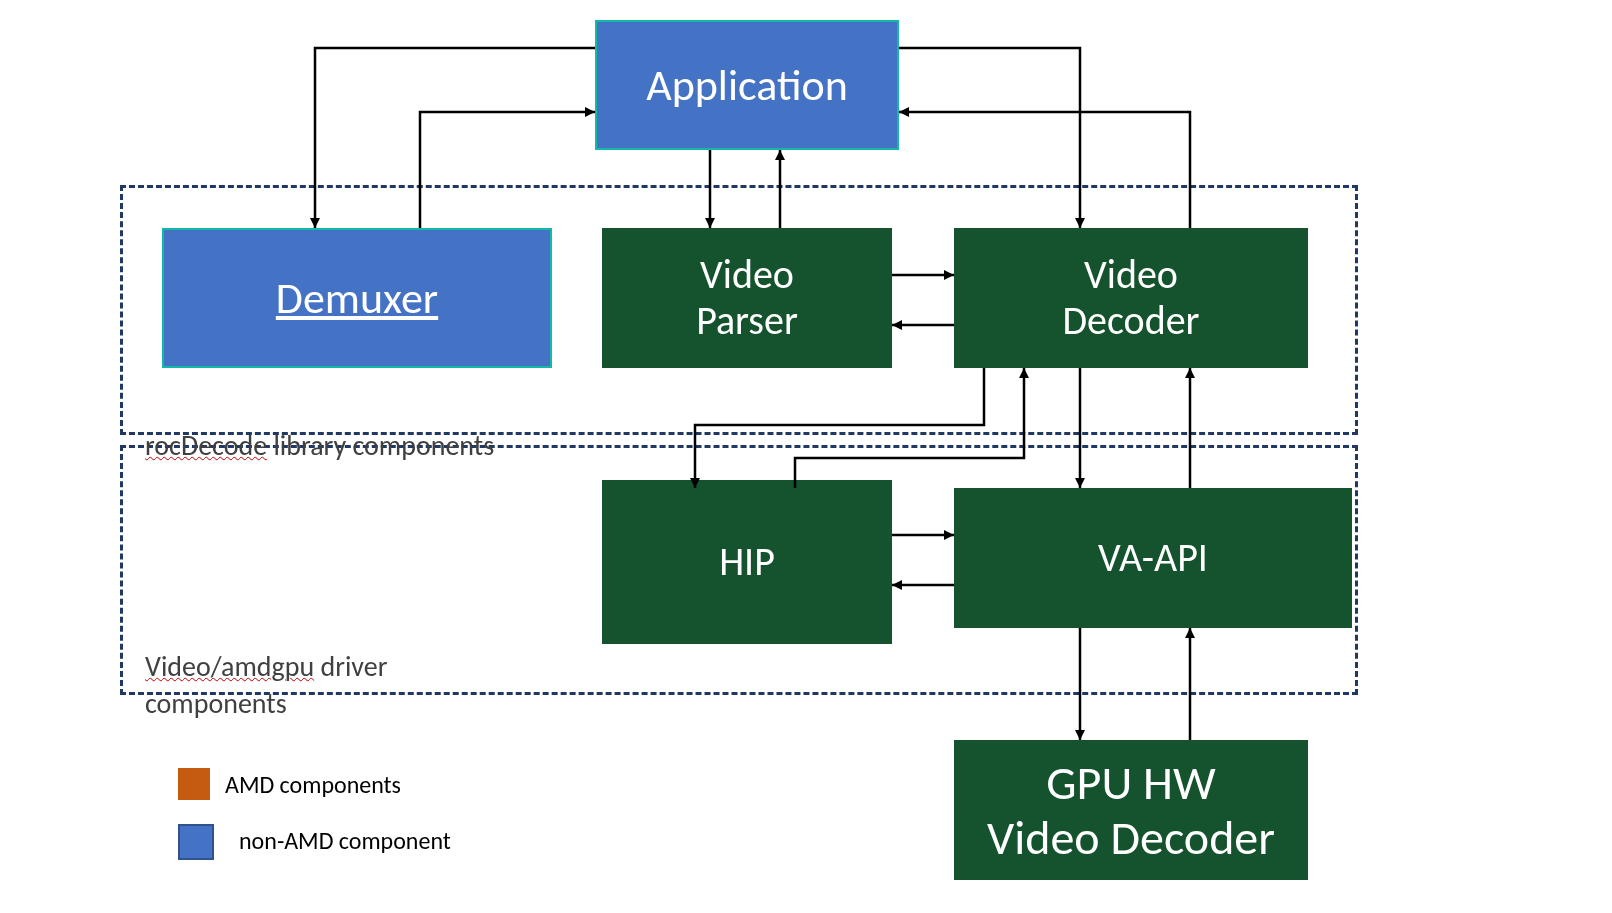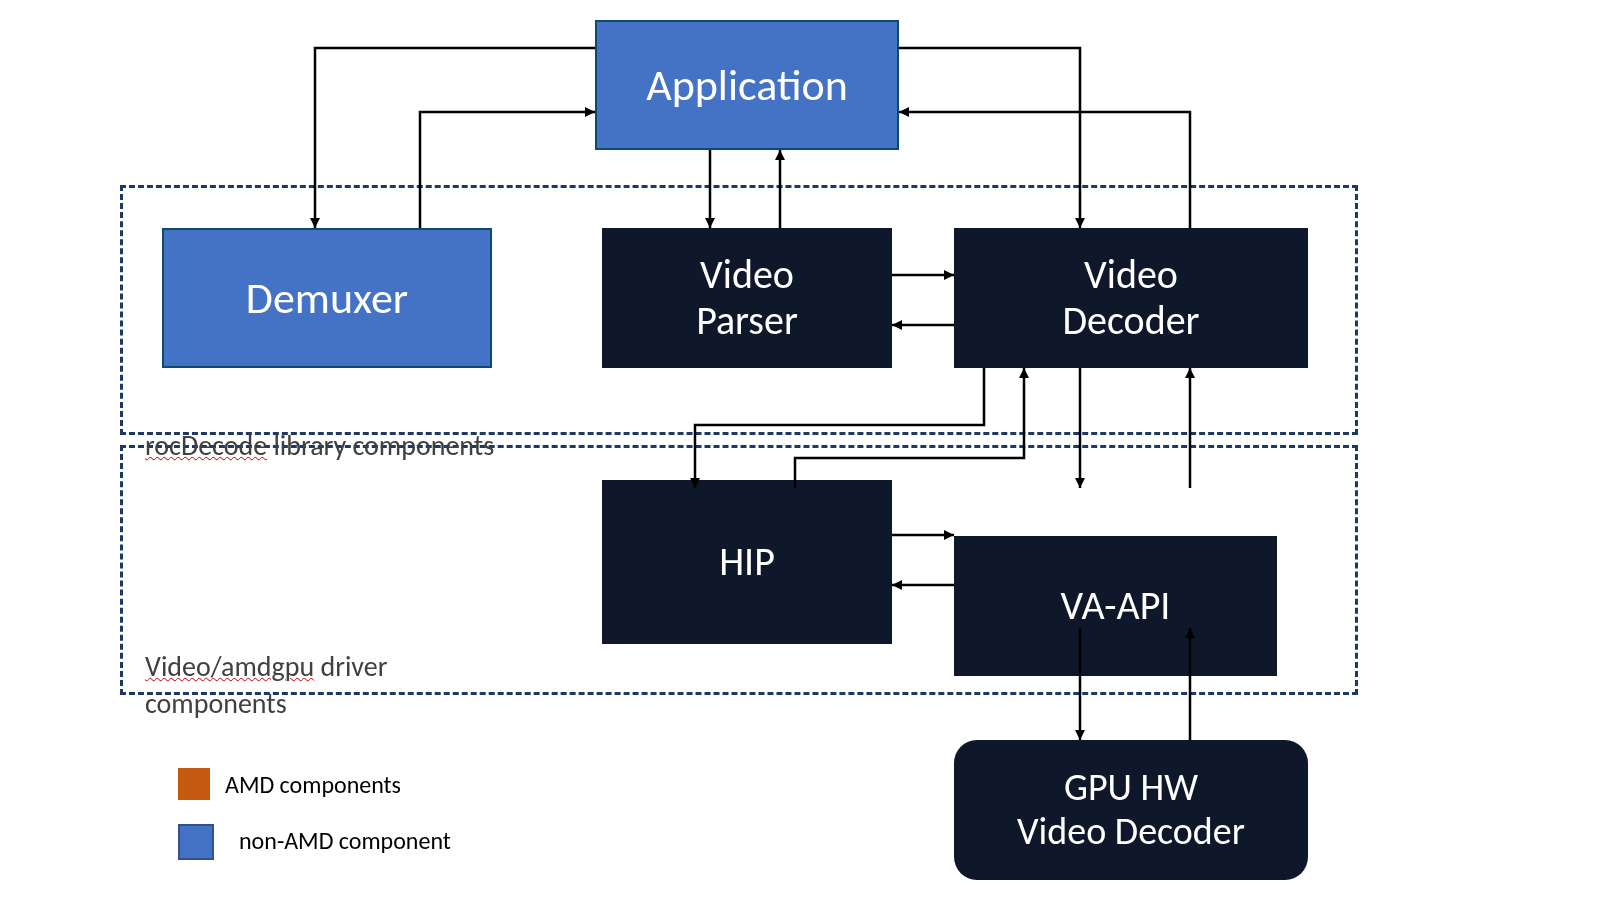--- a/index.html
+++ b/index.html
@@ -16,24 +16,24 @@
     display: flex;
     align-items: center;
     justify-content: center;
     text-align: center;
     color: #ffffff;
     line-height: 1.15;
     box-sizing: border-box;
   }
   .blue-box {
     background: #4472c4;
-    border: 2px solid #0c4a6e;
+    border: 2px solid #14b8a6;
   }
   .amd-box {
-    background: #0f172a;
+    background: #14532d;
   }
   .large-text { font-size: 44px; }
   .med-text   { font-size: 40px; }
 
   .group {
     position: absolute;
     border: 3px dashed #203864;
     box-sizing: border-box;
   }
   .group-label {
@@ -81,43 +81,43 @@
 </div>
 <div class="group-label" style="left:145px; top:613px; width:400px;">
   <span class="underline-red">Video/amdgpu</span><span style="white-space:pre-line;"> driver
 components</span>
 </div>
 
 <div class="box blue-box large-text" style="left:595px; top:20px; width:304px; height:130px;">
   <span>Application</span>
 </div>
 
-<div class="box blue-box large-text" style="left:162px; top:228px; width:330px; height:140px;">
+<div class="box blue-box large-text" style="left:162px; top:228px; width:390px; height:140px;text-decoration:underline;">
   <span>Demuxer</span>
 </div>
 
 <div class="box amd-box med-text" style="left:602px; top:228px; width:290px; height:140px; white-space:pre-line;">
   <span>Video
 Parser</span>
 </div>
 
 <div class="box amd-box med-text" style="left:954px; top:228px; width:354px; height:140px; white-space:pre-line;">
   <span>Video
 Decoder</span>
 </div>
 
 <div class="box amd-box med-text" style="left:602px; top:480px; width:290px; height:164px;">
   <span>HIP</span>
 </div>
 
-<div class="box amd-box med-text" style="left:954px; top:488px; width:323px; height:140px;margin-top:48px;">
+<div class="box amd-box med-text" style="left:954px; top:488px; width:398px; height:140px;">
   <span>VA-API</span>
 </div>
 
-<div class="box amd-box" style="left:954px; top:740px; width:354px; height:140px; font-size:38px; white-space:pre-line;border-radius:23px;">
+<div class="box amd-box" style="left:954px; top:740px; width:354px; height:140px; font-size:48px; white-space:pre-line;">
   <span>GPU HW
 Video Decoder</span>
 </div>
 
 <div class="legend-box" style="left:178px; top:768px; background:#c55a11;"></div>
 <div class="legend-label" style="left:225px; top:770px;">AMD components</div>
 
 <div class="legend-box" style="left:178px; top:824px; background:#4472c4; border:2px solid #2f528f;"></div>
 <div class="legend-label" style="left:239px; top:826px;">non-AMD component</div>
 

